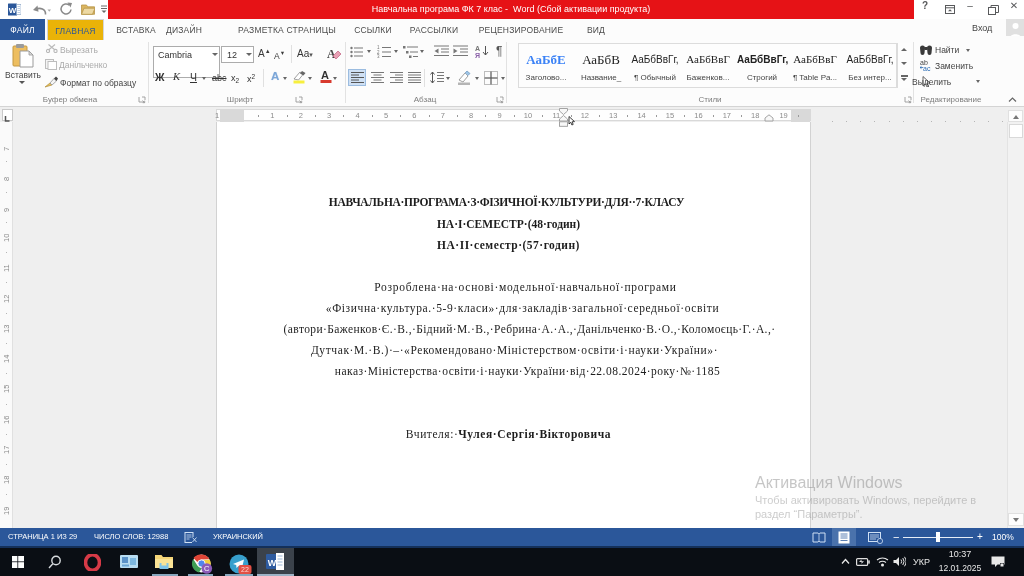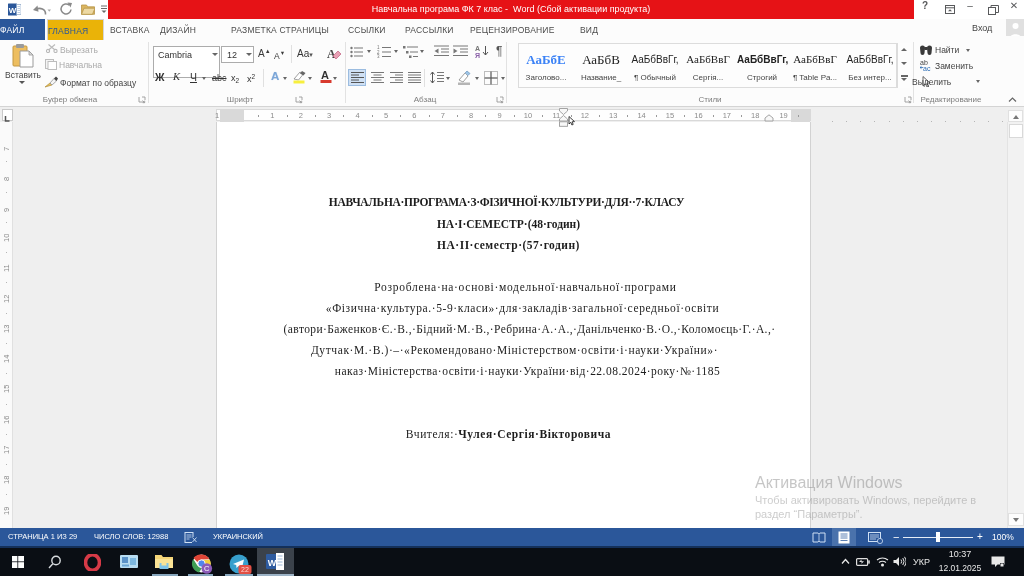--- a/index.html
+++ b/index.html
@@ -7,21 +7,21 @@
   body { font-family:"Liberation Sans", sans-serif; position:relative; background:#fff; }
   .abs { position:absolute; }
 
   
   #titlebar { position:absolute; left:0; top:0; width:1024px; height:19px; background:#fff; }
   #redband { position:absolute; left:108px; top:0; width:806px; height:19px; background:#e61216; color:#fff; font-size:9px; text-align:center; line-height:19px; }
   .winctl { position:absolute; top:0; height:19px; color:#58595b; font-size:10px; text-align:center; }
 
   
   #tabrow { position:absolute; left:0; top:19px; width:1024px; height:21px; background:#fcfcfc; }
-  .tab { position:absolute; top:0; height:39px; line-height:22px; font-size:8.5px; color:#4c4c4c; text-align:left; letter-spacing:0.2px; }
+  .tab { position:absolute; top:0; height:39px; line-height:22px; font-size:8.5px; color:#4c4c4c; text-align:center; letter-spacing:0.2px; }
   #tab-file { left:0; width:45px; background:#2b579a; color:#fff; }
   #tab-home { background:#eab308; color:#2b579a; border:1px solid #d5d5d5; border-bottom:none; }
 
   
   #ribbon { position:absolute; left:0; top:40px; width:1024px; height:67px; background:#fcfcfc; border-bottom:1px solid #d4d4d4; }
   .gdiv { position:absolute; top:2px; height:61px; width:1px; background:#e2e2e2; }
   .glabel { position:absolute; top:55px; height:10px; font-size:8px; color:#7c7c7c; text-align:center; }
   .dlg { position:absolute; top:56px; width:8px; height:8px; }
   .btn-txt { position:absolute; font-size:8.5px; color:#444; white-space:nowrap; }
   .gray { color:#aaa; }
@@ -139,21 +139,21 @@
         <circle cx="2" cy="7" r="1.6"></circle>
         <circle cx="9.5" cy="7" r="1.6"></circle>
         <path d="M2.5 6 L9 0.5 M9 6 L2.5 0.5"></path>
       </g>
     </svg>
   <div class="btn-txt gray" style="left:60px;top:4.5px;">Вырезать</div>
   <svg class="abs" style="left:45px;top:19px" width="12" height="11" viewBox="0 0 12 11">
       <rect x="0.5" y="0.5" width="8" height="9" fill="#f4f4f4" stroke="#bdbdbd"></rect>
       <rect x="3" y="2.5" width="8.5" height="8" fill="#fff" stroke="#bdbdbd"></rect>
     </svg>
-  <div class="btn-txt gray" style="left:59px;top:19.5px;">Навчальна</div>
+  <div class="btn-txt gray" style="left:59px;top:19.5px;">Данільченко</div>
   <svg class="abs" style="left:44px;top:36px" width="14" height="12" viewBox="0 0 14 12">
     <path d="M1 11 L6 7 L8 9 Z" fill="#e8bf5a" stroke="#b08f3e" stroke-width="0.7"></path>
     <path d="M6 7 L10 2.5 L12.5 5 L8 9 Z" fill="#f5f5f5" stroke="#8a8a8a" stroke-width="0.7"></path>
     <path d="M10 2.5 L12 0.5 L14 2.5 L12.5 5 Z" fill="#444"></path>
   </svg>
   <div class="btn-txt" style="left:60px;top:38px;">Формат по образцу</div>
   <div class="glabel" style="left:20px;width:100px;">Буфер обмена</div>
   <svg class="dlg" style="left:138px;" width="8" height="8" viewBox="0 0 8 8">
       <path d="M1 1 v5 h5 M4 1 h3 v3 M4.5 4.5 l2.2 2.2 M6.7 4.7 v2 h-2" stroke="#9a9a9a" fill="none" stroke-width="0.9"></path>
     </svg>
@@ -336,21 +336,21 @@
   <div class="abs" style="left:521px;top:12px;width:50px;text-align:center;font-family:'Liberation Serif',serif;font-size:13px;font-weight:bold;color:#3b82f6;">АаБбЕ</div>
   <div class="abs" style="left:577px;top:12px;width:48px;text-align:center;font-family:'Liberation Serif',serif;font-size:13px;color:#222;">АаБбВ</div>
   <div class="abs" style="left:630px;top:14px;width:50px;text-align:center;font-size:10px;color:#222;">АаБбВвГг,</div>
   <div class="abs" style="left:685px;top:13px;width:46px;text-align:center;font-family:'Liberation Serif',serif;font-size:11px;color:#222;">АаБбВвГ</div>
   <div class="abs" style="left:737px;top:14px;width:50px;text-align:center;font-size:10px;font-weight:bold;color:#222;">АаБбВвГг,</div>
   <div class="abs" style="left:791px;top:13px;width:48px;text-align:center;font-family:'Liberation Serif',serif;font-size:11px;color:#222;">АаБбВвГ</div>
   <div class="abs" style="left:845px;top:14px;width:50px;text-align:center;font-size:10px;color:#222;">АаБбВвГг,</div>
   <div class="abs" style="left:521px;top:33px;width:50px;text-align:center;font-size:8px;color:#444;">Заголово...</div>
   <div class="abs" style="left:577px;top:33px;width:48px;text-align:center;font-size:8px;color:#444;">Название_</div>
   <div class="abs" style="left:630px;top:33px;width:50px;text-align:center;font-size:8px;color:#444;">¶ Обычный</div>
-  <div class="abs" style="left:685px;top:33px;width:46px;text-align:center;font-size:8px;color:#444;">Сергія...</div>
+  <div class="abs" style="left:685px;top:33px;width:46px;text-align:center;font-size:8px;color:#444;">Баженков...</div>
   <div class="abs" style="left:737px;top:33px;width:50px;text-align:center;font-size:8px;color:#444;">Строгий</div>
   <div class="abs" style="left:791px;top:33px;width:48px;text-align:center;font-size:8px;color:#444;">¶ Table Pa...</div>
   <div class="abs" style="left:845px;top:33px;width:50px;text-align:center;font-size:8px;color:#444;">Без интер...</div>
 
   <div class="abs" style="left:897px;top:3px;width:14px;height:45px;border-left:1px solid #dcdcdc;background:#fdfdfd;"></div>
   <div class="abs" style="left:901px;top:8px;width:0;height:0;border-left:3px solid transparent;border-right:3px solid transparent;border-bottom:3.5px solid #666;"></div>
   <div class="abs" style="left:901px;top:22px;width:0;height:0;border-left:3px solid transparent;border-right:3px solid transparent;border-top:3.5px solid #666;"></div>
   <div class="abs" style="left:901px;top:35px;width:7px;height:1.5px;background:#666;"></div>
   <div class="abs" style="left:901px;top:38px;width:0;height:0;border-left:3px solid transparent;border-right:3px solid transparent;border-top:3.5px solid #666;"></div>
   <div class="glabel" style="left:670px;width:80px;">Стили</div>

